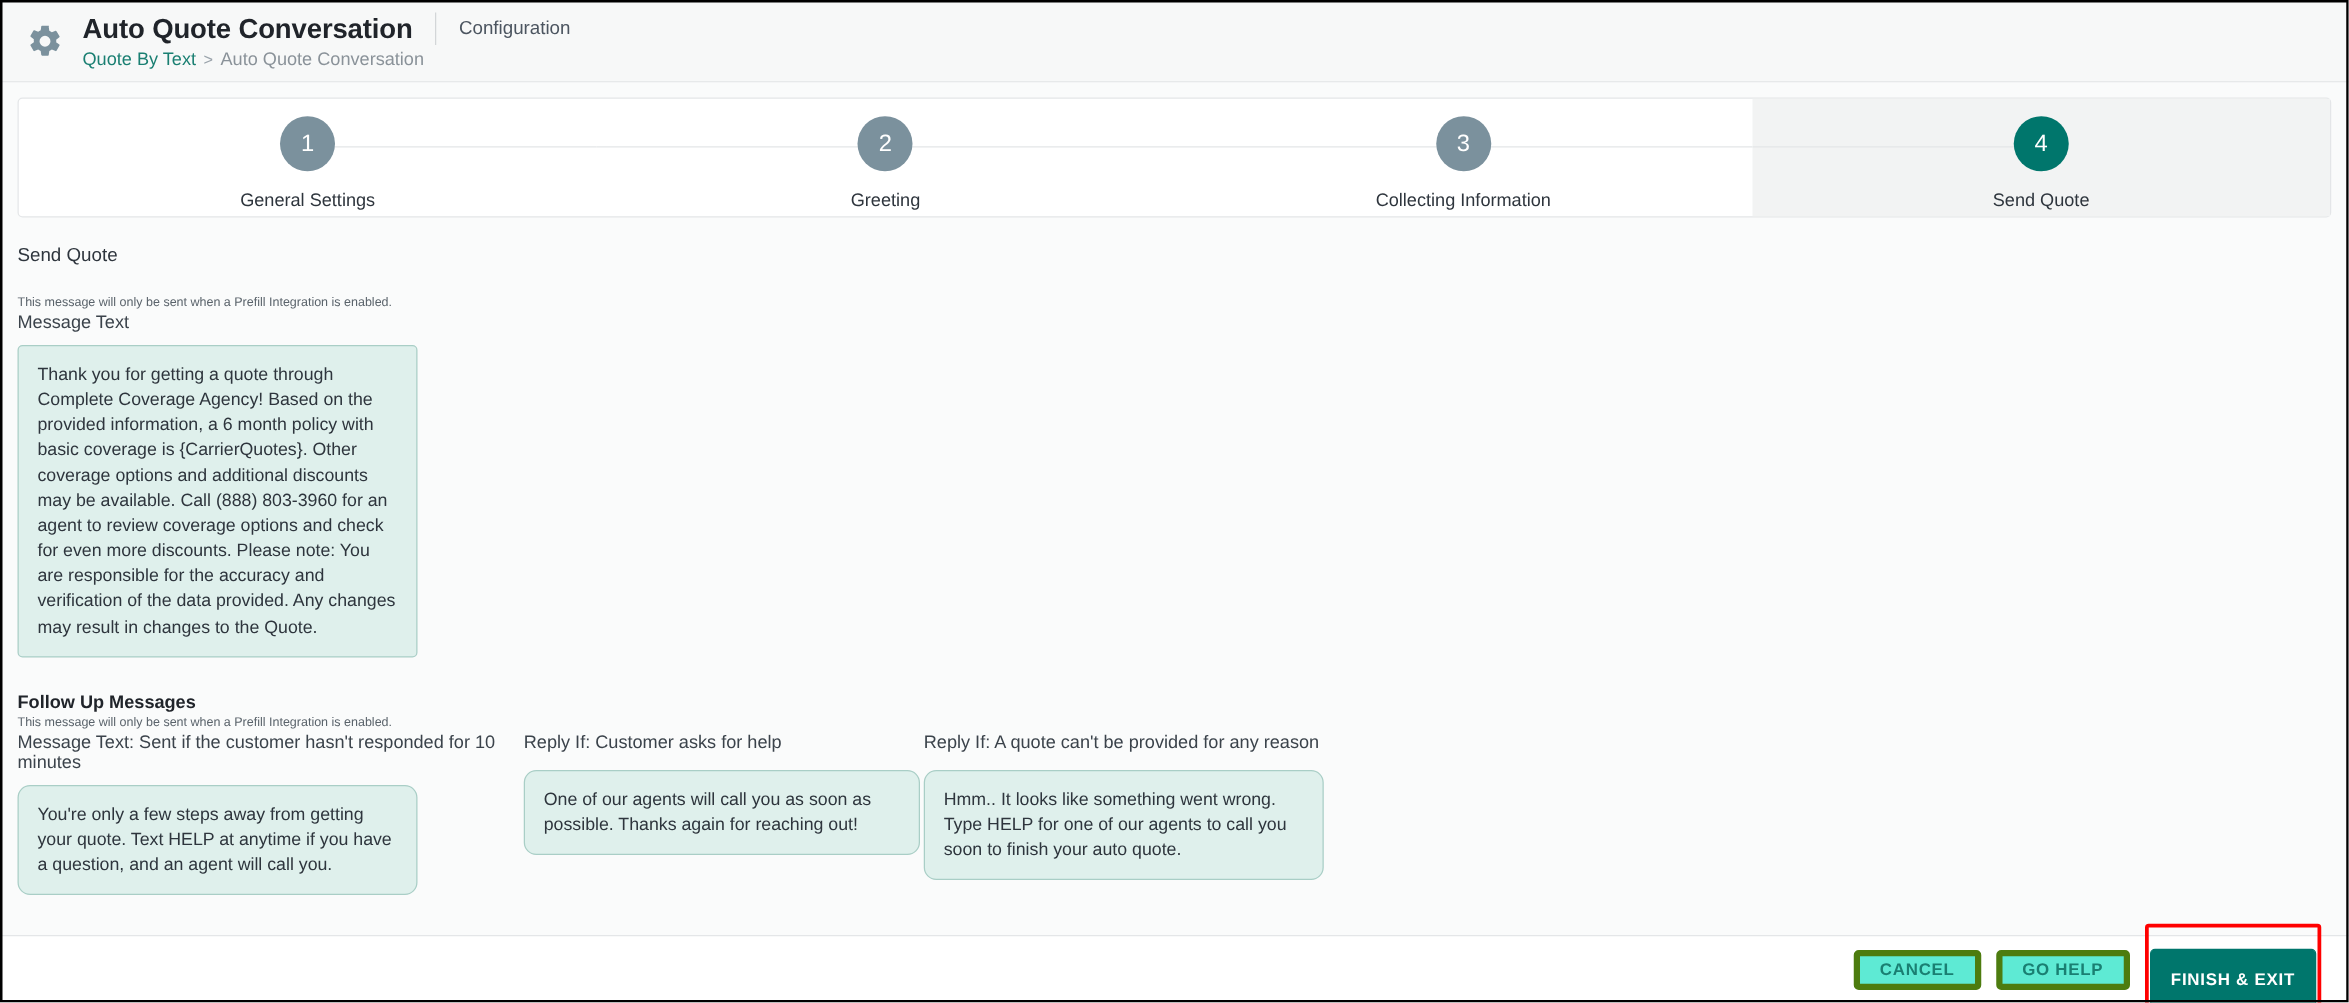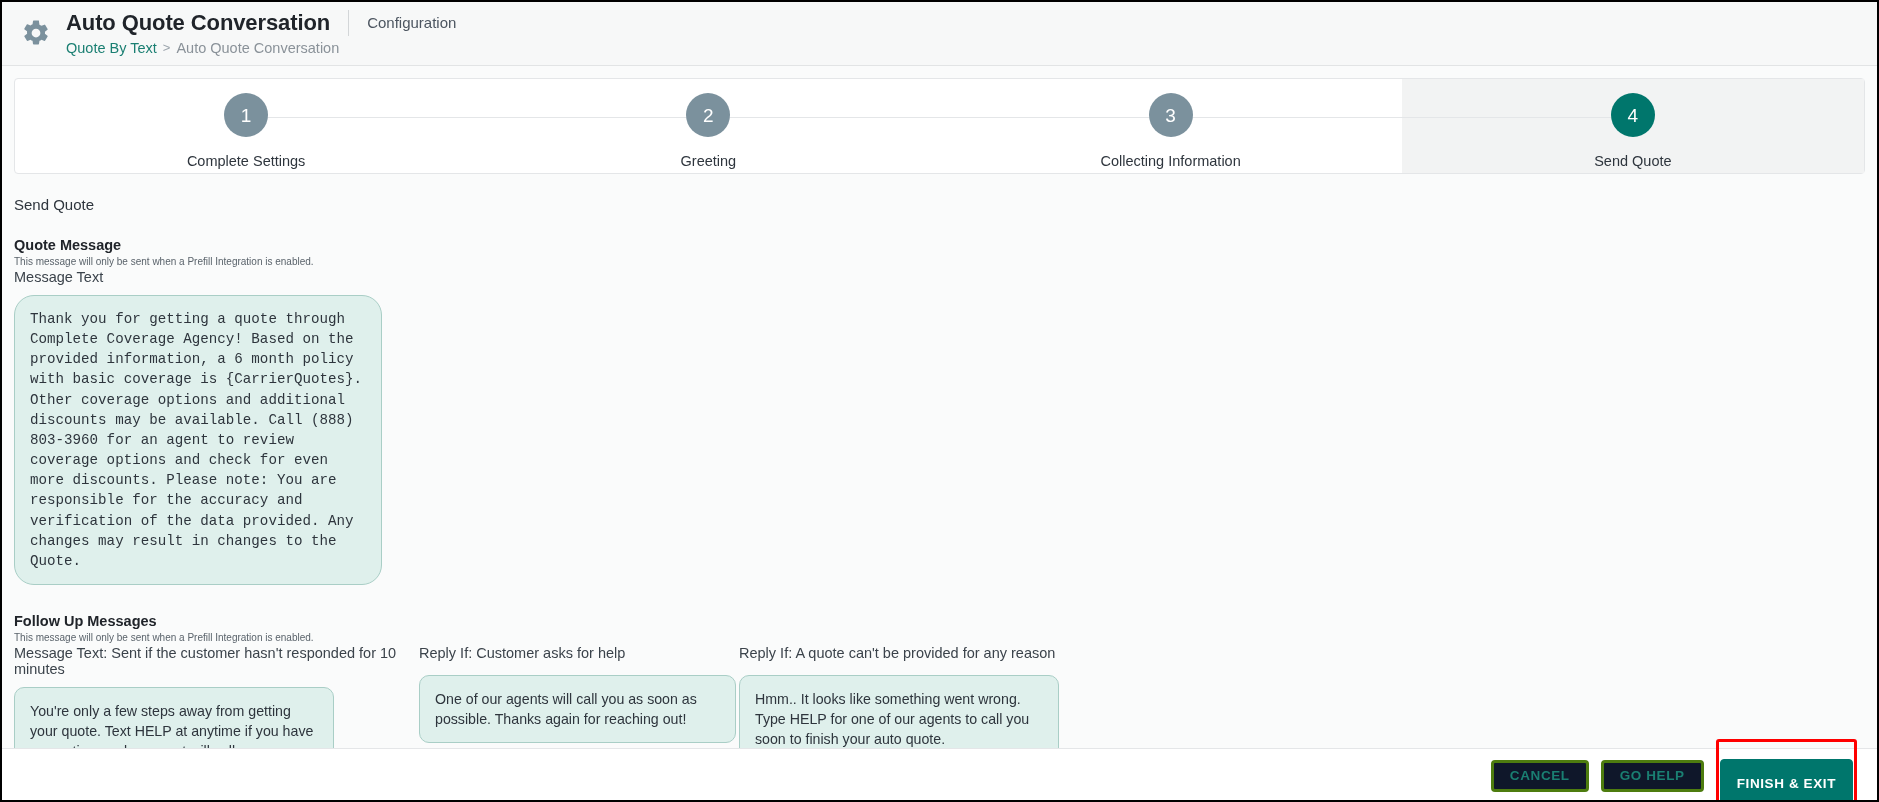--- a/index.html
+++ b/index.html
@@ -214,23 +214,22 @@
     border: 1px solid #a9cec6;
     border-radius: 10px;
     padding: 13px 15px;
     font-size: 14.2px;
     line-height: 1.42;
     color: #2e353d;
     white-space: pre-wrap;
   }
 
   .bubble.quote-msg {
-    width: 368px;
-    border-radius: 20px;
-    font-family: Liberation Mono, monospace;
+    width: 320px;
+    border-radius: 4px;
   }
 
   
   .followup-head {
     margin-top: 28px;
   }
 
   .followup-grid {
     display: flex;
     gap: 0px;
@@ -276,22 +275,22 @@
     font-weight: bold;
     letter-spacing: 0.6px;
     display: flex;
     align-items: center;
     justify-content: center;
     cursor: pointer;
     user-select: none;
   }
 
   .btn-secondary {
-    background: #0f172a;
-    border: 3px solid #4d7c0f;
+    background: #5eead4;
+    border: 5px solid #4d7c0f;
     color: #1a7f72;
   }
 
   .btn-primary-wrap {
     border: 3px solid #ff0000;
     border-radius: 3px;
     padding: 1px;
     display: inline-flex;
   }
 
@@ -337,21 +336,21 @@
 
   <div class="body-area">
 
     <div class="card">
       <div class="stepper">
 
         <div class="step">
 
           <div class="step-line right"></div>
           <div class="step-circle">1</div>
-          <div class="step-label">Complete Settings</div>
+          <div class="step-label">General Settings</div>
         </div>
 
         <div class="step">
           <div class="step-line left"></div>
           <div class="step-line right"></div>
           <div class="step-circle">2</div>
           <div class="step-label">Greeting</div>
         </div>
 
         <div class="step">
@@ -369,21 +368,20 @@
         </div>
 
       </div>
     </div>
 
     <div class="content">
 
       <div class="section-title">Send Quote</div>
 
       <div>
-        <div class="block-heading">Quote Message</div>
         <div class="block-sub">This message will only be sent when a Prefill Integration is enabled.</div>
         <div class="field-label">Message Text</div>
         <div class="bubble quote-msg">Thank you for getting a quote through Complete Coverage Agency! Based on the provided information, a 6 month policy with basic coverage is {CarrierQuotes}. Other coverage options and additional discounts may be available. Call (888) 803-3960 for an agent to review coverage options and check for even more discounts. Please note: You are responsible for the accuracy and verification of the data provided. Any changes may result in changes to the Quote.</div>
       </div>
 
       <div class="followup-head">
         <div class="block-heading">Follow Up Messages</div>
         <div class="block-sub">This message will only be sent when a Prefill Integration is enabled.</div>
       </div>
 

